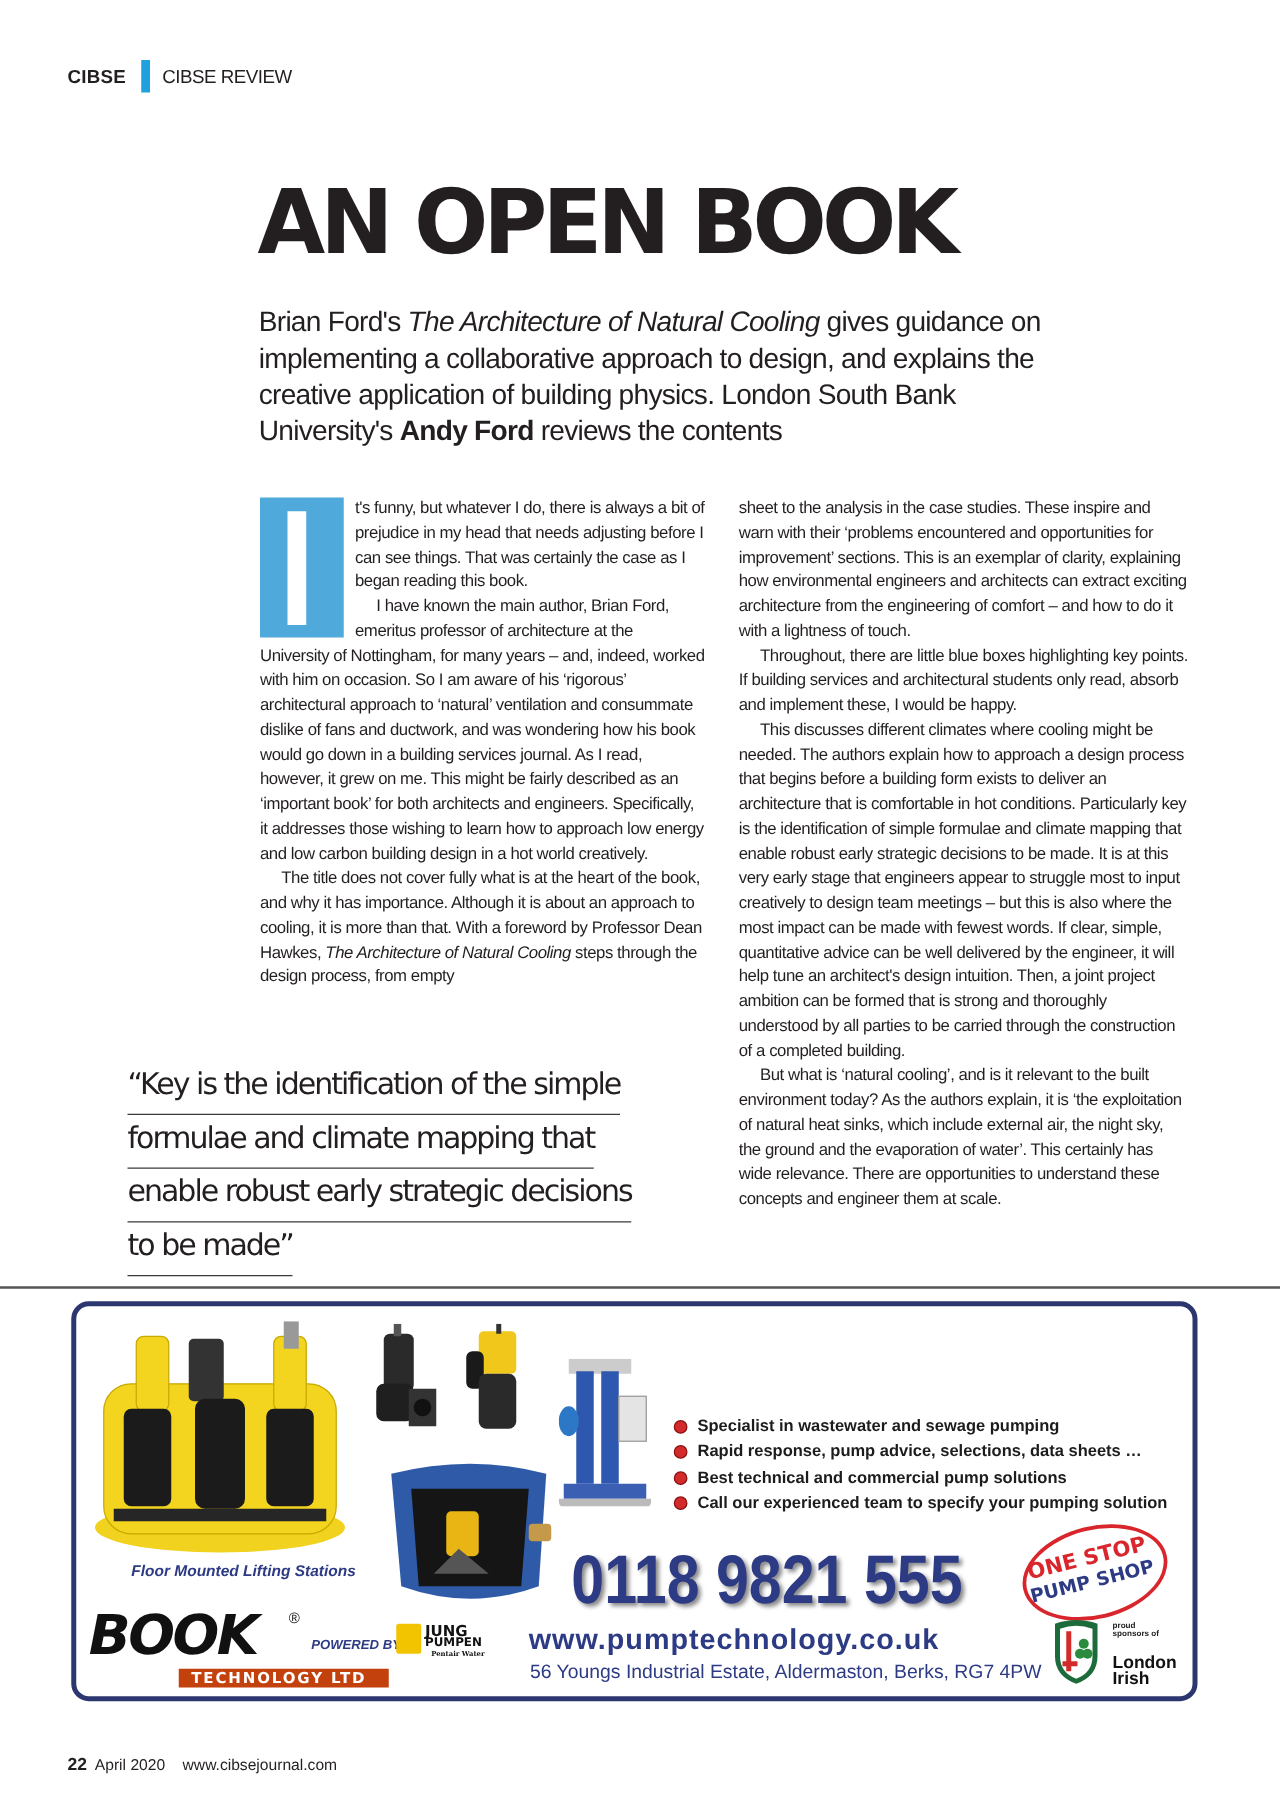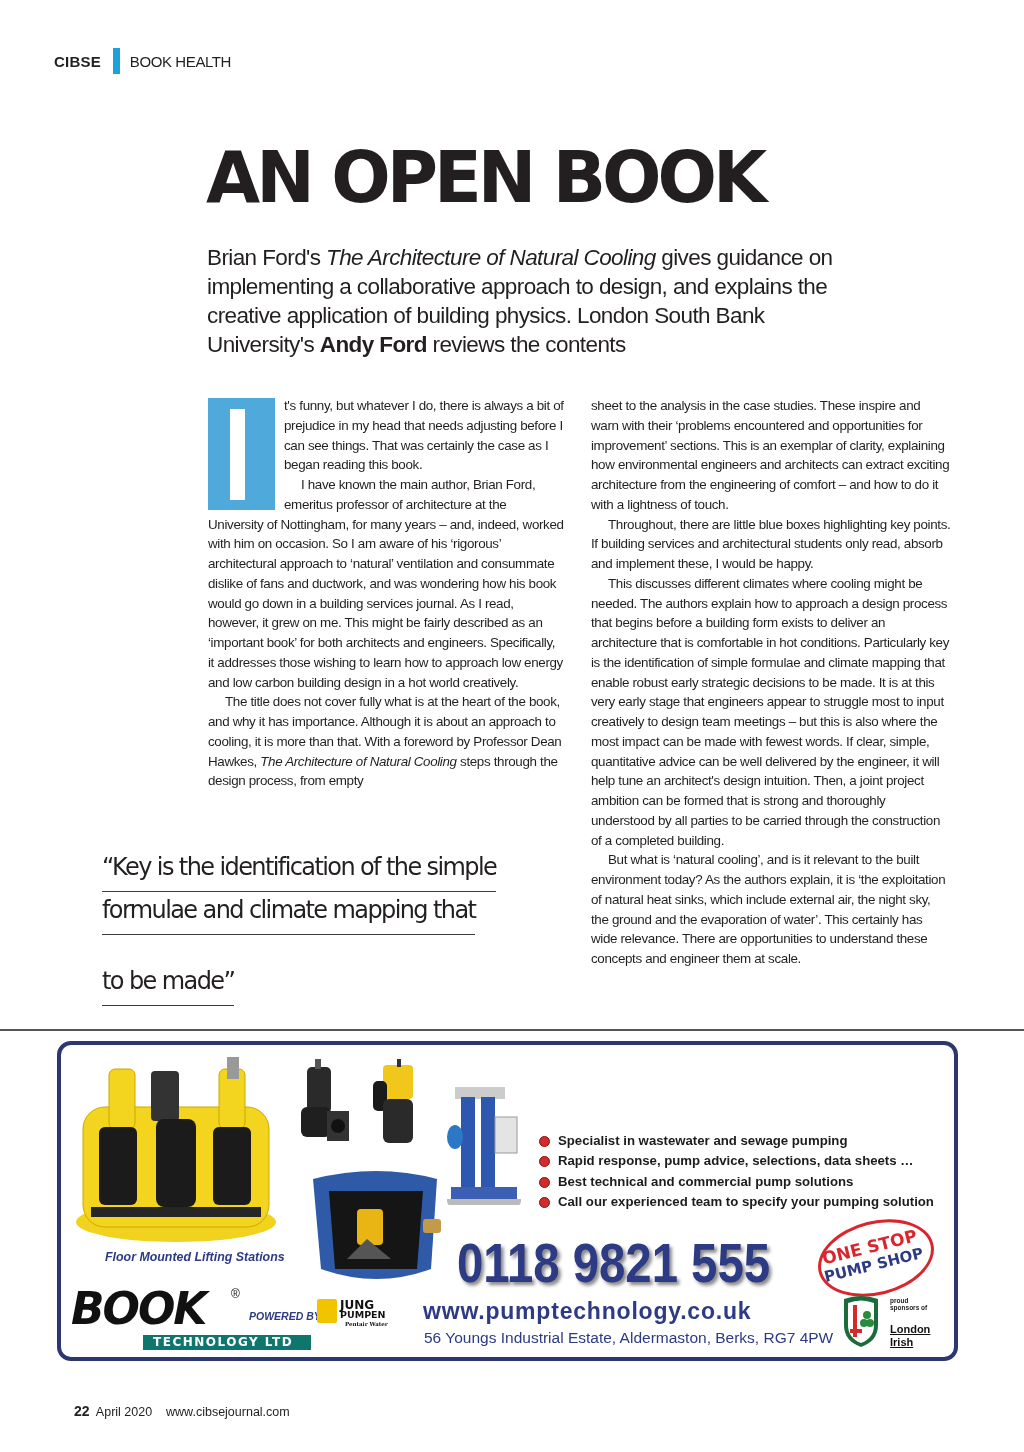--- a/index.html
+++ b/index.html
@@ -45,44 +45,44 @@
   .ad-caption { position: absolute; left: 28px; top: 205px; font-family: "Liberation Sans", sans-serif; font-weight: 700; font-style: italic; font-size: 12.4px; color: #2d3a84; margin-left: 16px; }
 
   .onestop { position: absolute; left: 748px; top: 176px; width: 132px; height: 76px; }
   .onestop .ring { position: absolute; left: 8px; top: 0; width: 118px; height: 74px; border-radius: 50%; border: 3px solid #d8262c; transform: rotate(-14deg); }
   .onestop .t1 { position: absolute; left: 12px; top: 16px; font-family: "DejaVu Sans", sans-serif; font-weight: 700; font-size: 17px; color: #d8262c; transform: rotate(-14deg); letter-spacing: 0; }
   .onestop .t2 { position: absolute; left: 14px; top: 35px; font-family: "DejaVu Sans", sans-serif; font-weight: 700; font-size: 15px; color: #2d3a84; transform: rotate(-14deg); }
 
   .li-badge { position: absolute; left: 780px; top: 250px; width: 110px; height: 60px; }
   .li-shield { position: absolute; left: 0; top: 0; width: 40px; height: 54px; }
   .li-small { position: absolute; left: 49px; top: 2px; font-size: 6.5px; line-height: 7px; color: #222; font-weight: 700; }
-  .li-big { position: absolute; left: 49px; top: 28px; font-size: 11px; line-height: 13px; color: #111; font-weight: 700; text-decoration: underline; }
+  .li-big { position: absolute; left: 49px; top: 28px; font-size: 14px; line-height: 13px; color: #111; font-weight: 700; }
 
   .pump-logo { position: absolute; left: 8px; top: 240px; width: 270px; height: 70px; }
   .pump-word { position: absolute; left: 2px; top: 0; font-family: "DejaVu Sans", sans-serif; font-weight: 700; font-style: italic; font-size: 44px; color: #111; letter-spacing: -2px; line-height: 48px; }
   .pump-reg { position: absolute; left: 162px; top: 2px; font-size: 12px; color: #111; }
-  .pump-band { position: absolute; left: 74px; top: 50px; width: 168px; height: 15px; background: #0f766e; color: #fff; font-family: "DejaVu Sans", sans-serif; font-weight: 700; font-size: 12px; letter-spacing: 1.5px; line-height: 15px; padding-left: 10px; }
+  .pump-band { position: absolute; left: 74px; top: 50px; width: 168px; height: 15px; background: #c2410c; color: #fff; font-family: "DejaVu Sans", sans-serif; font-weight: 700; font-size: 12px; letter-spacing: 1.5px; line-height: 15px; padding-left: 10px; }
   .powered { position: absolute; left: 188px; top: 265px; font-family: "Liberation Sans", sans-serif; font-weight: 700; font-style: italic; font-size: 10.5px; color: #2d3a84; }
   .jung { position: absolute; left: 256px; top: 252px; width: 90px; height: 34px; }
   .jung .mark { position: absolute; left: 0; top: 2px; width: 20px; height: 24px; background: #f2c400; border-radius: 2px; }
   .jung .w1 { position: absolute; left: 23px; top: 2px; font-family: "DejaVu Sans", sans-serif; font-weight: 700; font-size: 12px; line-height: 12px; color: #111; }
   .jung .w2 { position: absolute; left: 23px; top: 13px; font-family: "DejaVu Sans", sans-serif; font-weight: 700; font-size: 9.5px; line-height: 10px; color: #111; text-align: right; }
   .jung .w3 { position: absolute; left: 28px; top: 24px; font-family: "DejaVu Serif", serif; font-weight: 700; font-size: 5.5px; color: #111; }
 
   .img { position: absolute; border-radius: 6px; }
-  .footer-line { position: absolute; left: 54px; top: 1403px; font-family: "Liberation Sans", sans-serif; font-size: 12.5px; color: #231f20; margin-left: 20px; }
+  .footer-line { position: absolute; left: 54px; top: 1403px; font-family: "Liberation Sans", sans-serif; font-size: 12.5px; color: #231f20; }
   .footer-line b { font-size: 14px; }
 </style>
 </head>
 <body>
 
 <div class="header">
   <span class="brand">CIBSE</span>
   <span class="bar"></span>
-  <span class="section">BOOK HEALTH</span>
+  <span class="section">CIBSE REVIEW</span>
 </div>
 
 <h1 class="headline">AN OPEN BOOK</h1>
 
 <p class="standfirst"><span>Brian Ford's </span><i>The Architecture of Natural Cooling</i><span> gives guidance on implementing a collaborative approach to design, and explains the creative application of building physics. London South Bank University's </span><b>Andy Ford</b><span> reviews the contents</span></p>
 
 <div class="col col1">
   <div class="dropcap">
       <span></span>
     </div>
@@ -94,21 +94,21 @@
 <div class="col col2">
   <p class="noindent">sheet to the analysis in the case studies. These inspire and warn with their ‘problems encountered and opportunities for improvement’ sections. This is an exemplar of clarity, explaining how environmental engineers and architects can extract exciting architecture from the engineering of comfort – and how to do it with a lightness of touch.</p>
   <p>Throughout, there are little blue boxes highlighting key points. If building services and architectural students only read, absorb and implement these, I would be happy.</p>
   <p>This discusses different climates where cooling might be needed. The authors explain how to approach a design process that begins before a building form exists to deliver an architecture that is comfortable in hot conditions. Particularly key is the identification of simple formulae and climate mapping that enable robust early strategic decisions to be made. It is at this very early stage that engineers appear to struggle most to input creatively to design team meetings – but this is also where the most impact can be made with fewest words. If clear, simple, quantitative advice can be well delivered by the engineer, it will help tune an architect's design intuition. Then, a joint project ambition can be formed that is strong and thoroughly understood by all parties to be carried through the construction of a completed building.</p>
   <p>But what is ‘natural cooling’, and is it relevant to the built environment today? As the authors explain, it is ‘the exploitation of natural heat sinks, which include external air, the night sky, the ground and the evaporation of water’. This certainly has wide relevance. There are opportunities to understand these concepts and engineer them at scale.</p>
 </div>
 
 <div class="pullquote">
   <span class="ln">“Key is the identification of the simple</span><br>
   <span class="ln">formulae and climate mapping that</span><br>
-  <br>
+  <span class="ln">enable robust early strategic decisions</span><br>
   <span class="ln">to be made”</span>
 </div>
 
 <div class="rule"></div>
 
 <div class="ad">
 
   <svg class="img" style="left:10px;top:12px;" width="210" height="190" viewBox="0 0 210 190">
     <ellipse cx="105" cy="165" rx="100" ry="20" fill="#f1d21e"></ellipse>
     <rect x="12" y="50" width="186" height="120" rx="22" fill="#f3d51f" stroke="#c9a800"></rect>

